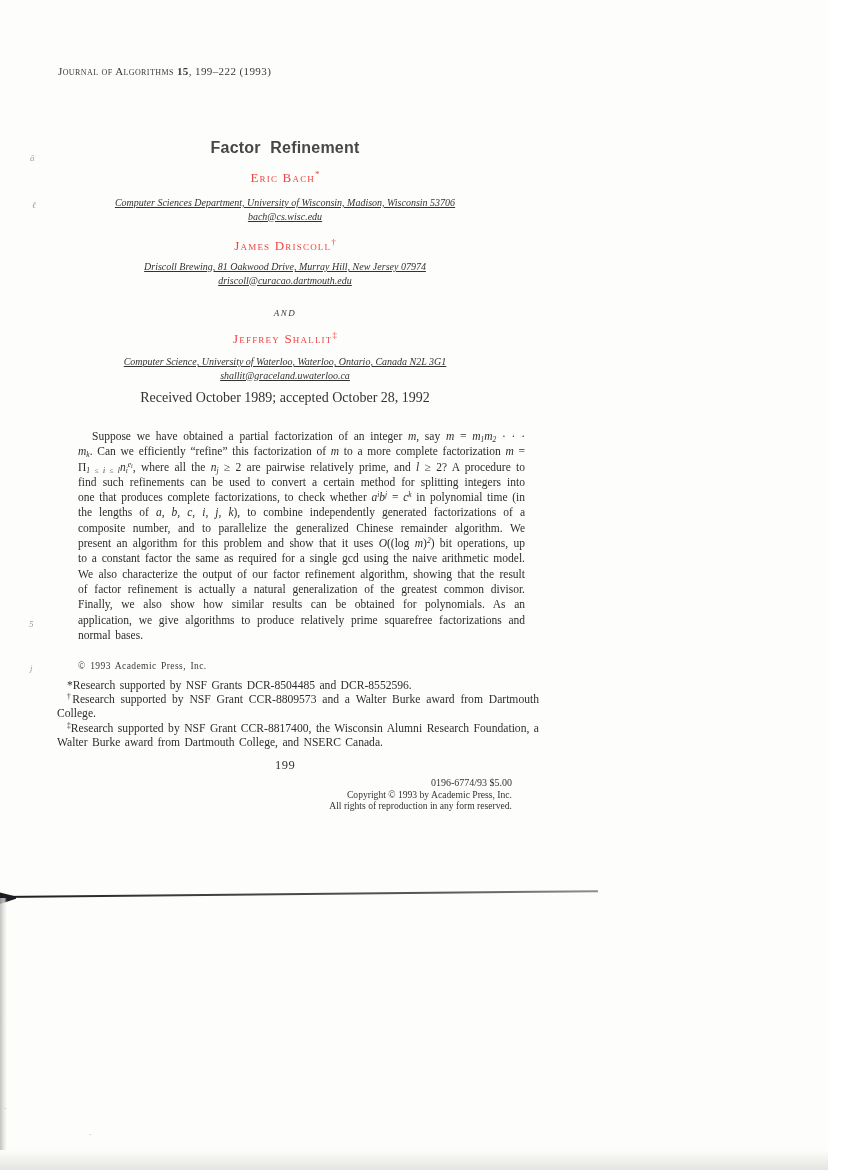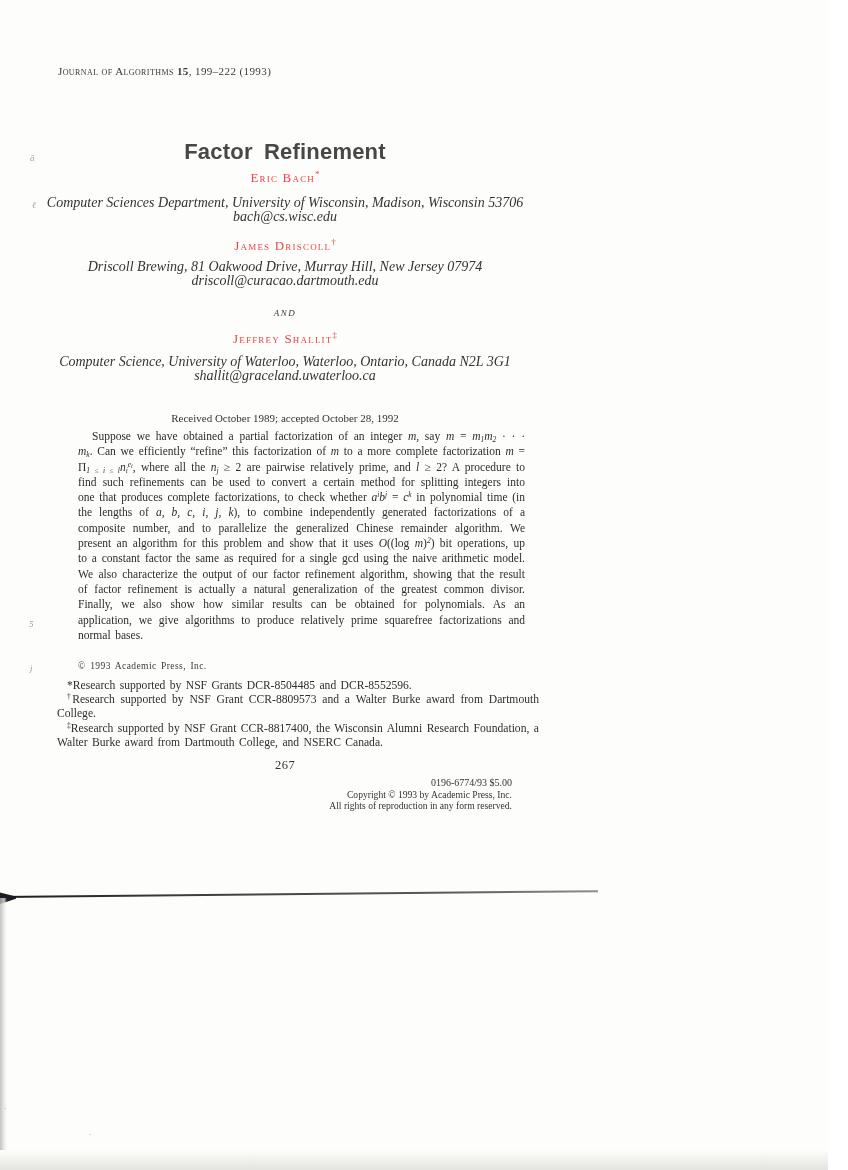--- a/index.html
+++ b/index.html
@@ -8,28 +8,28 @@
   .abs{position:absolute;}
 
   
   .journal-line{left:58px;top:65px;font-size:11px;color:#3a3a3a;letter-spacing:.4px;}
   .jname{font-variant:small-caps;}
   .jvol{font-weight:bold;}
 
   
   .col{left:20px;width:530px;text-align:center;}
   .paper-title{top:139px;font-family:"Liberation Sans","DejaVu Sans",sans-serif;
-               font-weight:700;font-size:22px;color:#474747;word-spacing:5px;letter-spacing:.2px;}
+               font-weight:700;font-size:16px;color:#474747;word-spacing:5px;letter-spacing:.2px;}
   .author-name{font-variant:small-caps;font-size:13px;letter-spacing:1.2px;color:#ef4444;}
   .author-name sup{font-size:9px;vertical-align:5px;letter-spacing:0;}
   .a1{top:169px;} .a2{top:237px;} .a3{top:330px;}
-  .affil{font-style:italic;font-size:14px;line-height:13.5px;color:#333;}
+  .affil{font-style:italic;font-size:10px;line-height:13.5px;color:#333;text-decoration:underline;}
   .f1{top:196px;} .f2{top:260px;} .f3{top:355px;}
   .and-word{top:304px;font-variant:small-caps;font-size:13px;letter-spacing:1.5px;color:#3a3a3a;font-style:italic;}
-  .received{top:412px;font-size:11px;color:#333;}
+  .received{top:390px;font-size:14px;color:#333;}
 
   
   .abstract{left:78px;top:429px;width:447px;font-size:11.5px;line-height:15.3px;
             text-align:justify;word-spacing:1.8px;color:#2d2d2d;}
   .abstract p{margin:0;text-indent:14px;}
   .rich i{font-style:italic;}
   .rich sub{font-size:7.5px;vertical-align:-2px;font-style:italic;line-height:0;}
   .rich sup{font-size:7.5px;vertical-align:4px;font-style:italic;line-height:0;}
   .rich sup sub{font-size:6px;vertical-align:-1px;}
   .abs-copy{font-size:9.5px;letter-spacing:.4px;margin-top:16px;color:#3a3a3a;}
@@ -103,21 +103,21 @@
     <p class="rich">Suppose we have obtained a partial factorization of an integer <i>m</i>, say <i>m</i> = <i>m</i><sub>1</sub><i>m</i><sub>2</sub> · · · <i>m</i><sub>k</sub>. Can we efficiently “refine” this factorization of <i>m</i> to a more complete factorization <i>m</i> = Π<sub>1 ≤ <i>i</i> ≤ <i>l</i></sub><i>n</i><sub>i</sub><sup><i>e</i><sub>i</sub></sup>, where all the <i>n</i><sub>j</sub> ≥ 2 are pairwise relatively prime, and <i>l</i> ≥ 2? A procedure to find such refinements can be used to convert a certain method for splitting integers into one that produces complete factorizations, to check whether <i>a</i><sup>i</sup><i>b</i><sup>j</sup> = <i>c</i><sup>k</sup> in polynomial time (in the lengths of <i>a, b, c, i, j, k</i>), to combine independently generated factorizations of a composite number, and to parallelize the generalized Chinese remainder algorithm. We present an algorithm for this problem and show that it uses <i>O</i>((log <i>m</i>)<sup>2</sup>) bit operations, up to a constant factor the same as required for a single gcd using the naive arithmetic model. We also characterize the output of our factor refinement algorithm, showing that the result of factor refinement is actually a natural generalization of the greatest common divisor. Finally, we also show how similar results can be obtained for polynomials. As an application, we give algorithms to produce relatively prime squarefree factorizations and normal bases.</p>
     <div class="abs-copy">© 1993 Academic Press, Inc.</div>
   </div>
 
   <div class="abs footnotes rich">
     <p>*Research supported by NSF Grants DCR-8504485 and DCR-8552596.</p>
     <p><sup>†</sup>Research supported by NSF Grant CCR-8809573 and a Walter Burke award from Dartmouth College.</p>
     <p><sup>‡</sup>Research supported by NSF Grant CCR-8817400, the Wisconsin Alumni Research Foundation, a Walter Burke award from Dartmouth College, and NSERC Canada.</p>
   </div>
 
-  <div class="abs col page-number">267</div>
+  <div class="abs col page-number">199</div>
 
   <div class="abs imprint">
     <div class="issn">0196-6774/93 $5.00</div>
     <div>Copyright © 1993 by Academic Press, Inc.</div>
     <div>All rights of reproduction in any form reserved.</div>
   </div>
 
   <div class="abs edge-line"></div>
   <div class="abs edge-wedge"></div>
   <div class="abs page2-edge"></div>

